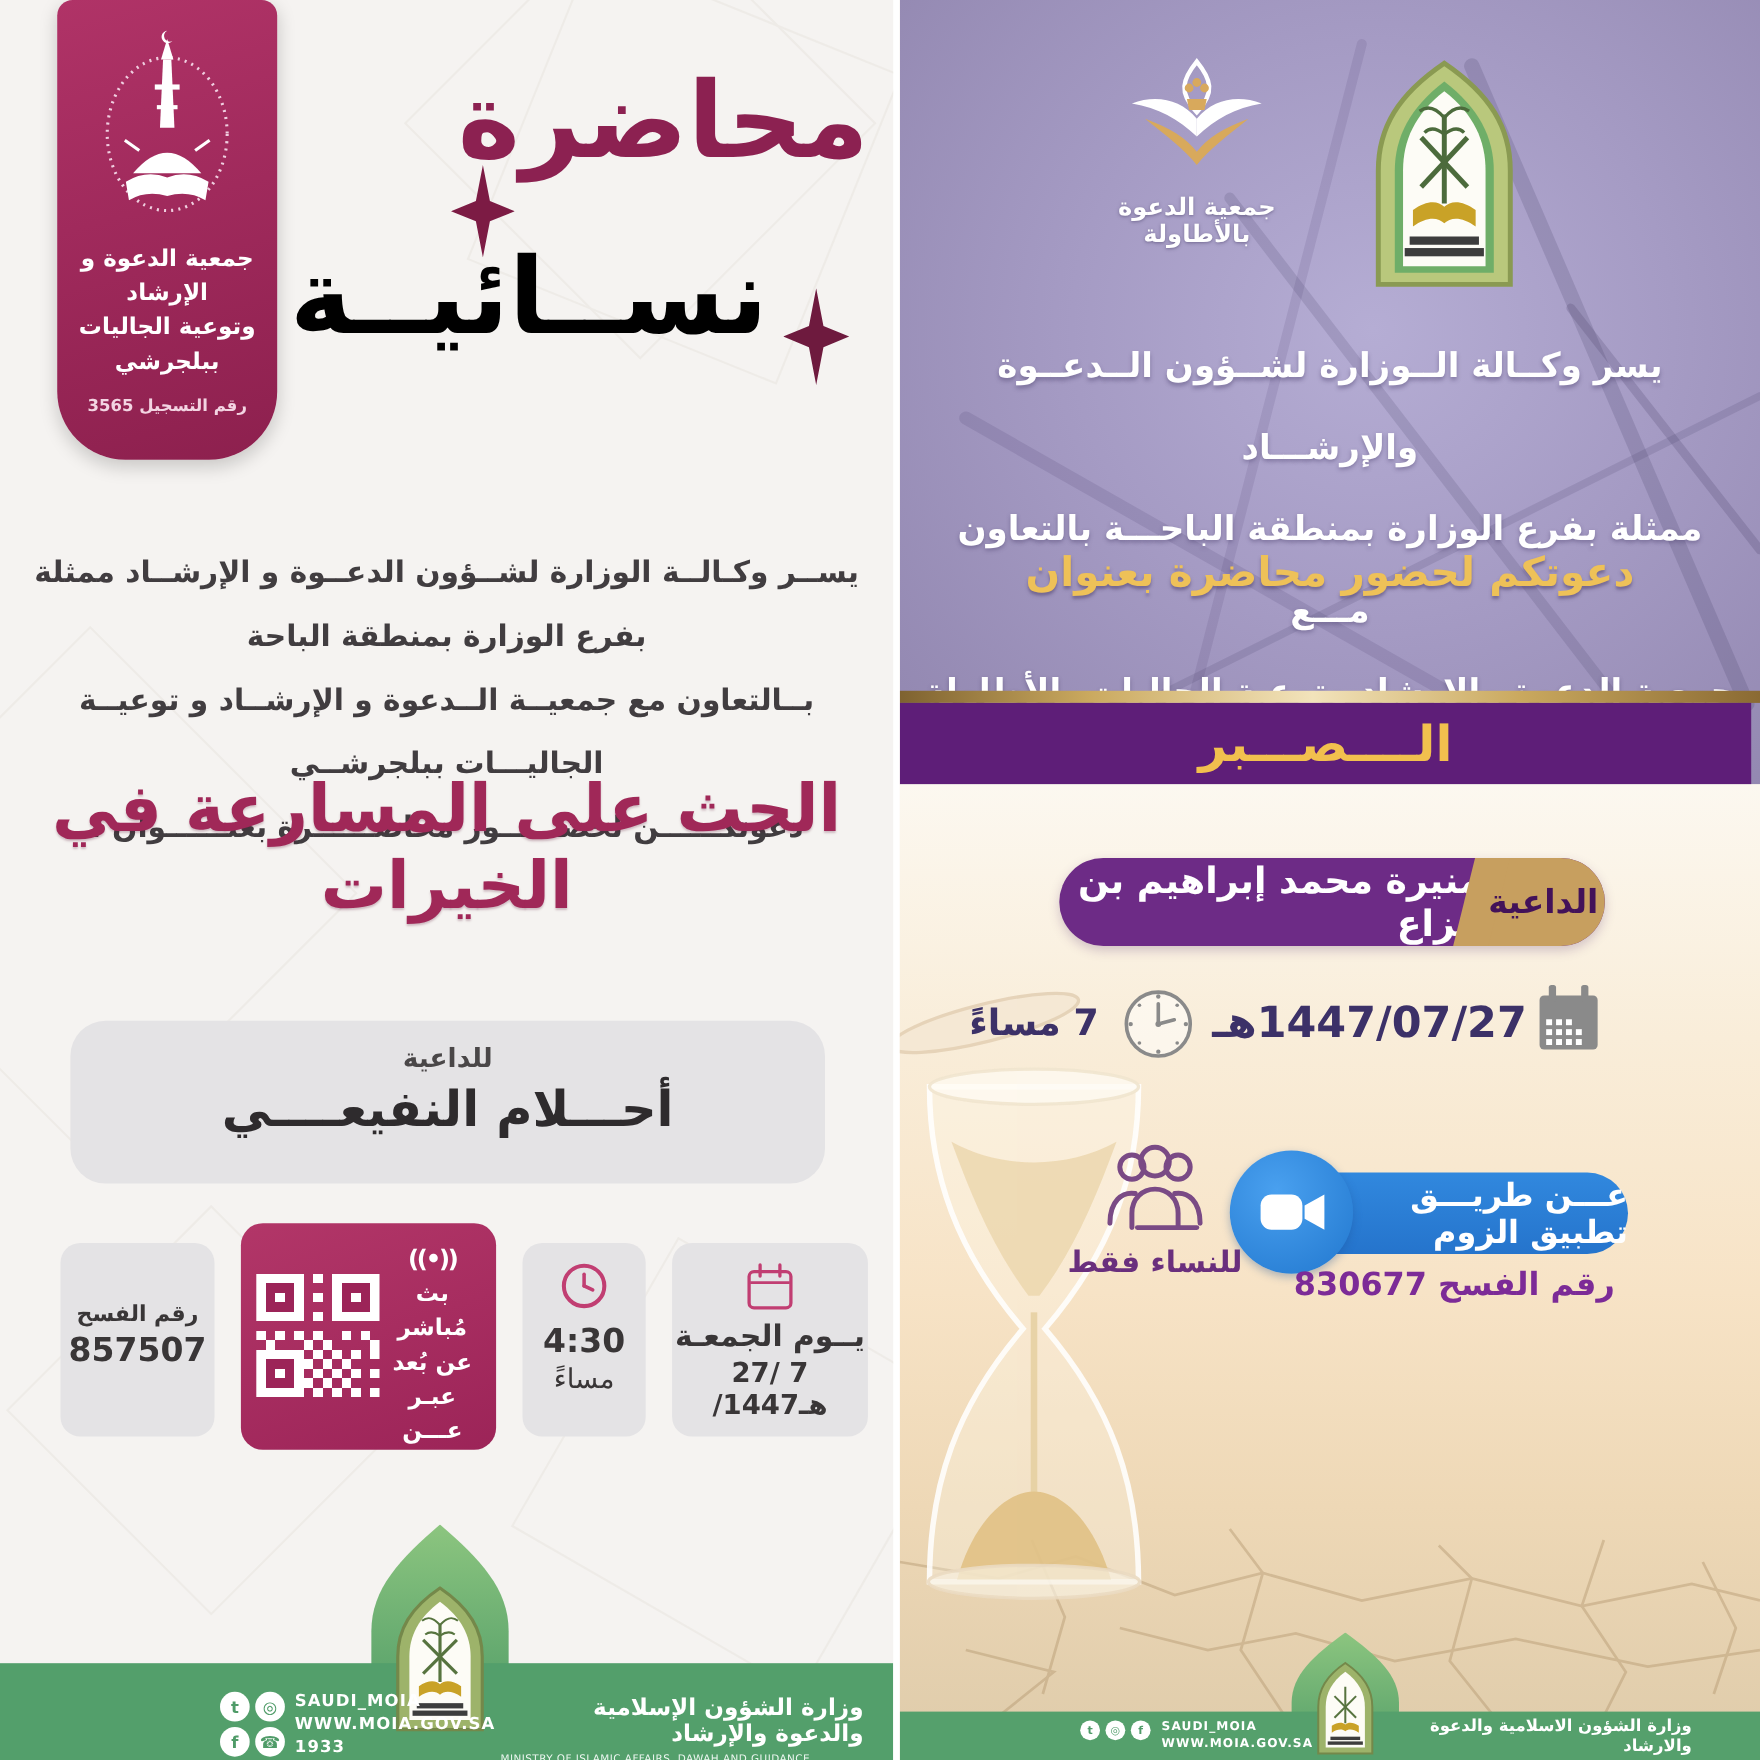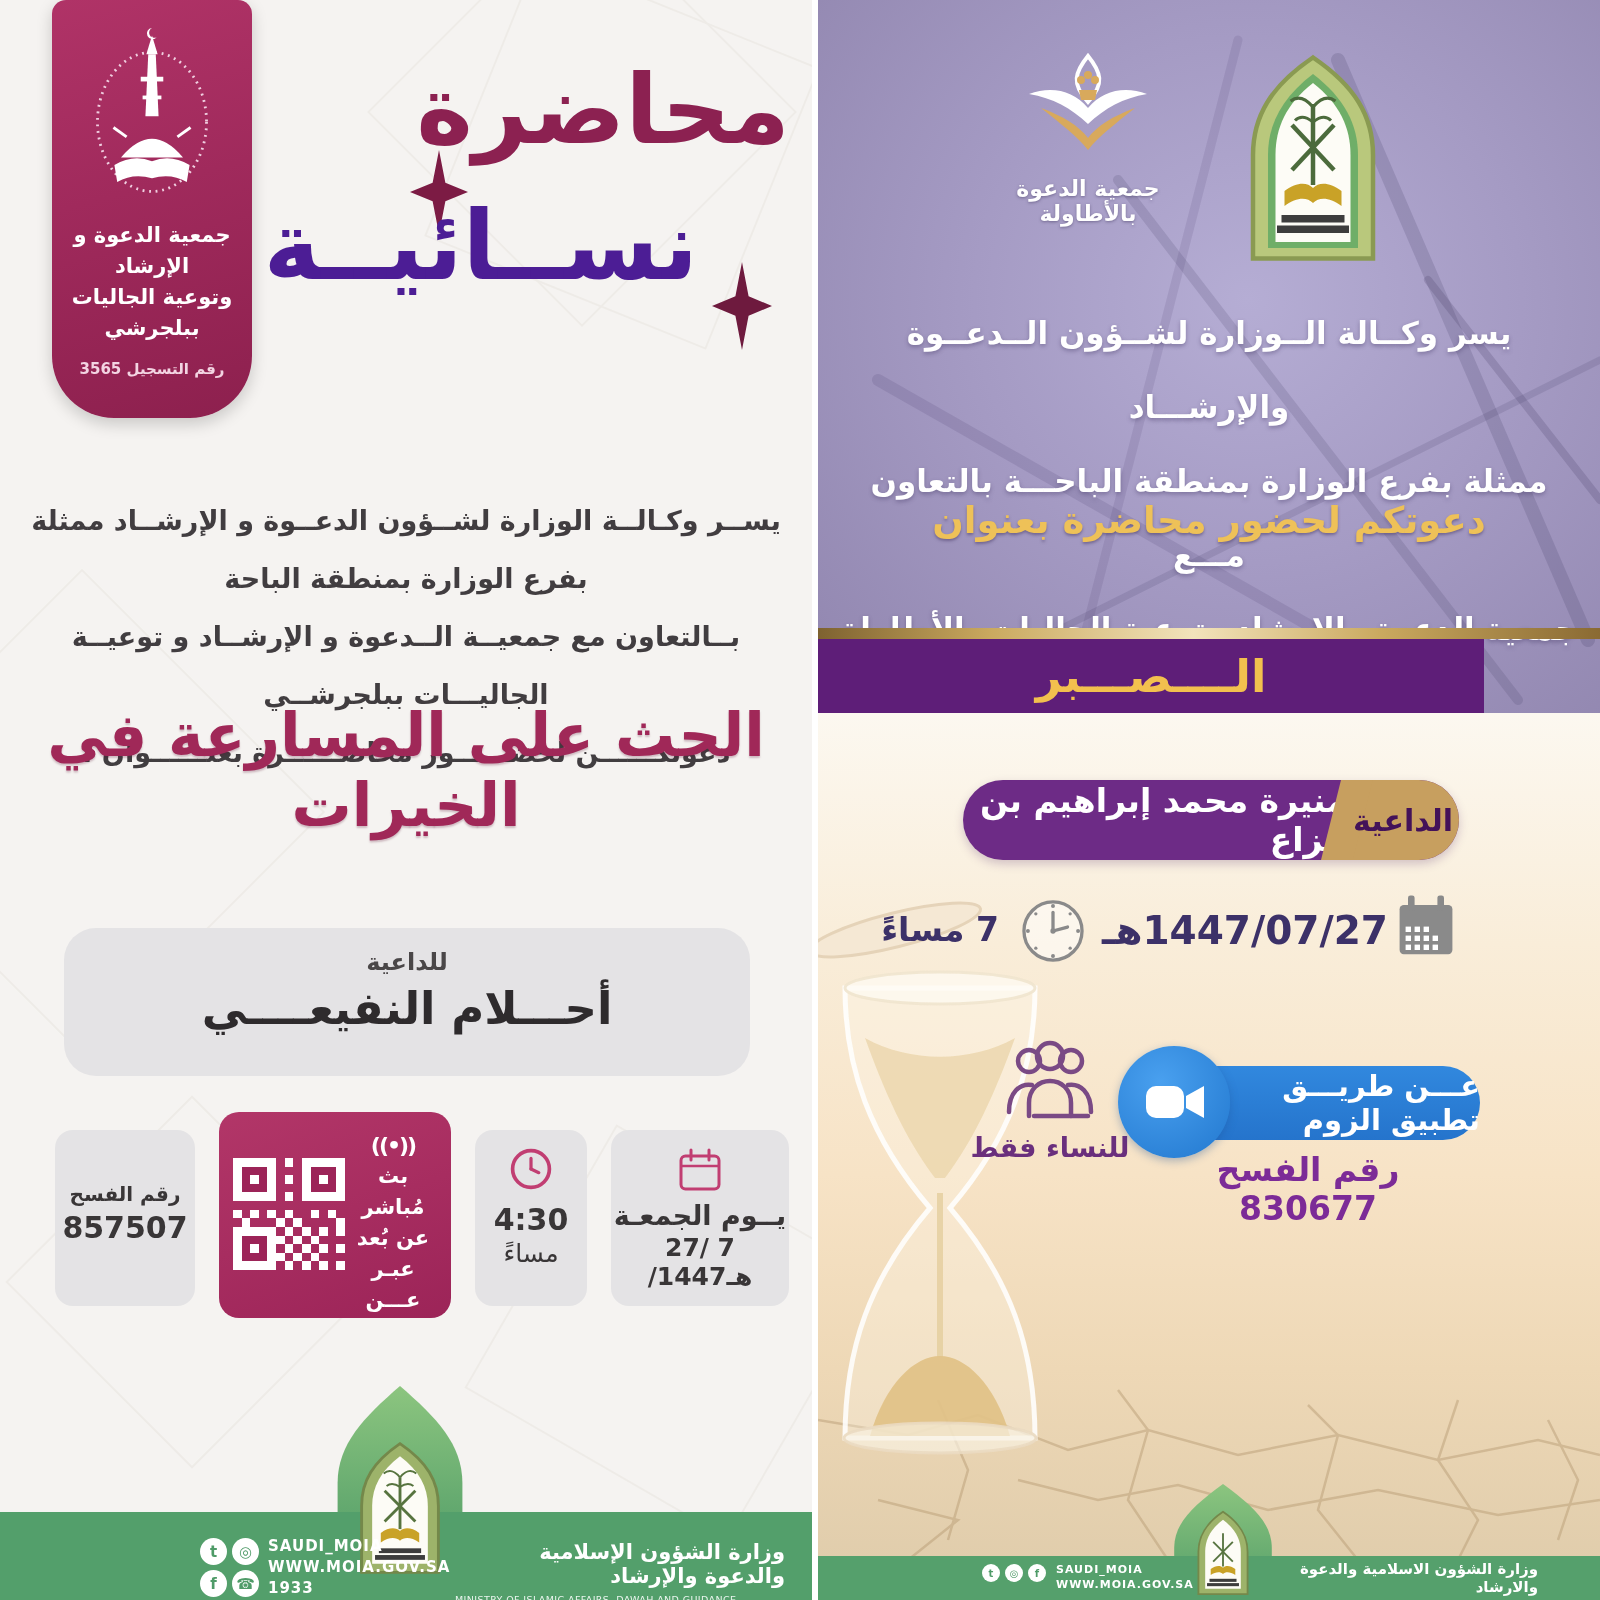--- a/index.html
+++ b/index.html
@@ -19,21 +19,21 @@
 
   .lp-badge{left:52px;top:0;width:200px;height:418px;
     background:linear-gradient(165deg,#b03367 0%,#a02a5c 45%,#8d204e 100%);
     border-radius:14px 14px 62px 62px;box-shadow:0 6px 16px rgba(0,0,0,.18);text-align:center;}
   .lp-badge-logo{margin:26px auto 0;display:block;}
   .lp-badge-org{color:#fff;font-weight:bold;font-size:21px;line-height:31px;margin-top:6px;}
   .lp-badge-reg{color:#f3d4e2;font-size:15px;font-weight:bold;margin-top:16px;}
 
   .lp-callig{right:22px;top:62px;width:392px;height:340px;}
   .callig-w1{position:absolute;right:0;top:0;font-size:96px;font-weight:bold;color:#8c2151;line-height:1;}
-  .callig-w2{position:absolute;right:92px;top:136px;font-size:96px;font-weight:bold;color:#4c1d95;line-height:1;}
+  .callig-w2{position:absolute;right:92px;top:160px;font-size:96px;font-weight:bold;color:#000000;line-height:1;}
   .star4{position:absolute;clip-path:polygon(50% 0,61% 39%,100% 50%,61% 61%,50% 100%,39% 61%,0 50%,39% 39%);}
   .starA{left:12px;top:88px;width:58px;height:84px;background:#7c1b44;}
   .starB{right:18px;top:200px;width:60px;height:88px;background:#6e1a3e;}
 
   .lp-intro{left:10px;top:492px;width:792px;text-align:center;direction:rtl;
     color:#413d40;font-weight:bold;font-size:27px;line-height:58px;}
   .lp-title{left:10px;top:700px;width:792px;text-align:center;direction:rtl;
     color:#a02858;font-weight:bold;font-size:60px;text-shadow:0 2px 2px rgba(90,20,50,.25);}
 
   .lp-speaker{left:64px;top:928px;width:686px;height:148px;background:#e4e3e5;border-radius:32px;
@@ -73,21 +73,21 @@
   .right-poster{left:818px;top:0;width:782px;height:1600px;background:#f8f1e6;overflow:hidden;}
   .rp-top{left:0;top:0;width:782px;height:713px;
     background:radial-gradient(ellipse at 55% 42%,#b5add4 0%,#a59bc4 45%,#9085ae 100%);}
   .rp-lines{left:0;top:0;width:782px;height:713px;}
   .rp-intro{left:15px;top:296px;width:752px;text-align:center;direction:rtl;color:#ffffff;
     font-weight:bold;font-size:31px;line-height:74px;text-shadow:0 2px 4px rgba(70,60,105,.45);}
   .rp-invite{left:15px;top:486px;width:752px;text-align:center;direction:rtl;color:#eec158;
     font-weight:bold;font-size:37px;text-shadow:0 2px 3px rgba(70,55,100,.5);margin-top:13px;}
   .rp-goldline{left:0;top:628px;width:782px;height:11px;
     background:linear-gradient(90deg,#7e6230,#caa95f 22%,#f2e3bb 48%,#caa95f 72%,#8a6a33);}
-  .rp-band{left:0;top:639px;width:666px;height:74px;background:#5e1e78;display:flex;align-items:center;justify-content:center;}
+  .rp-band{left:0;top:639px;width:774px;height:74px;background:#5e1e78;display:flex;align-items:center;justify-content:center;}
   .rp-band-title{color:#f2c04e;font-weight:bold;font-size:45px;direction:rtl;}
 
   .rp-photo{left:0;top:713px;width:782px;height:887px;
     background:linear-gradient(180deg,#fcf8f0 0%,#f9edd9 26%,#f7e3c6 52%,#eed8b6 74%,#decbaa 100%);}
   .rp-cracks{left:0;top:1360px;width:782px;height:200px;opacity:.55;}
   .rp-hourglass{left:-28px;top:878px;width:300px;height:648px;opacity:.92;}
 
   .rp-pill{left:145px;top:780px;width:496px;height:80px;border-radius:40px;background:#6d2b86;
     overflow:hidden;box-shadow:0 4px 10px rgba(90,50,110,.25);}
   .rp-pill-gold{position:absolute;right:0;top:0;bottom:0;width:112px;background:#c79f5f;
@@ -107,22 +107,22 @@
 
   .rp-people{left:180px;top:1032px;width:104px;height:100px;}
   .rp-aud{left:142px;top:1132px;width:180px;text-align:center;direction:rtl;color:#6a2f7d;
     font-weight:bold;font-size:27px;}
   .rp-zoompill{left:340px;top:1066px;width:322px;height:74px;border-radius:37px;
     background:linear-gradient(180deg,#3188de,#2574cc);display:flex;align-items:center;justify-content:center;
     padding-left:58px;box-sizing:border-box;}
   .rp-zoompill span{color:#fff;font-weight:bold;font-size:29px;direction:rtl;}
   .rp-zoomcircle{left:300px;top:1046px;width:112px;height:112px;border-radius:50%;
     background:radial-gradient(circle at 38% 32%,#49a0ef,#2278cf);box-shadow:0 3px 8px rgba(30,80,150,.35);}
-  .rp-permit{left:330px;top:1150px;width:320px;text-align:center;direction:rtl;color:#7c2b97;
-    font-weight:bold;font-size:33px;}
+  .rp-permit{left:330px;top:1150px;width:320px;text-align:right;direction:rtl;color:#7c2b97;
+    font-weight:bold;font-size:29px;}
 
   .rp-band2{left:0;top:1556px;width:782px;height:44px;background:#55a06c;}
   .rp-dome{left:344px;top:1484px;width:122px;height:120px;}
   .rp-emblem{left:366px;top:1510px;width:78px;height:86px;}
   .rp-soc{left:164px;top:1564px;display:flex;gap:5px;}
   .rp-soc .soc{width:18px;height:18px;font-size:10px;}
   .rp-soctxt{left:238px;top:1562px;color:#fff;font-weight:bold;font-size:11px;line-height:15px;letter-spacing:1px;}
   .rp-min{left:420px;top:1560px;width:300px;color:#fff;direction:rtl;text-align:right;}
   .rp-min .ar{font-size:15px;font-weight:bold;}
 </style>

